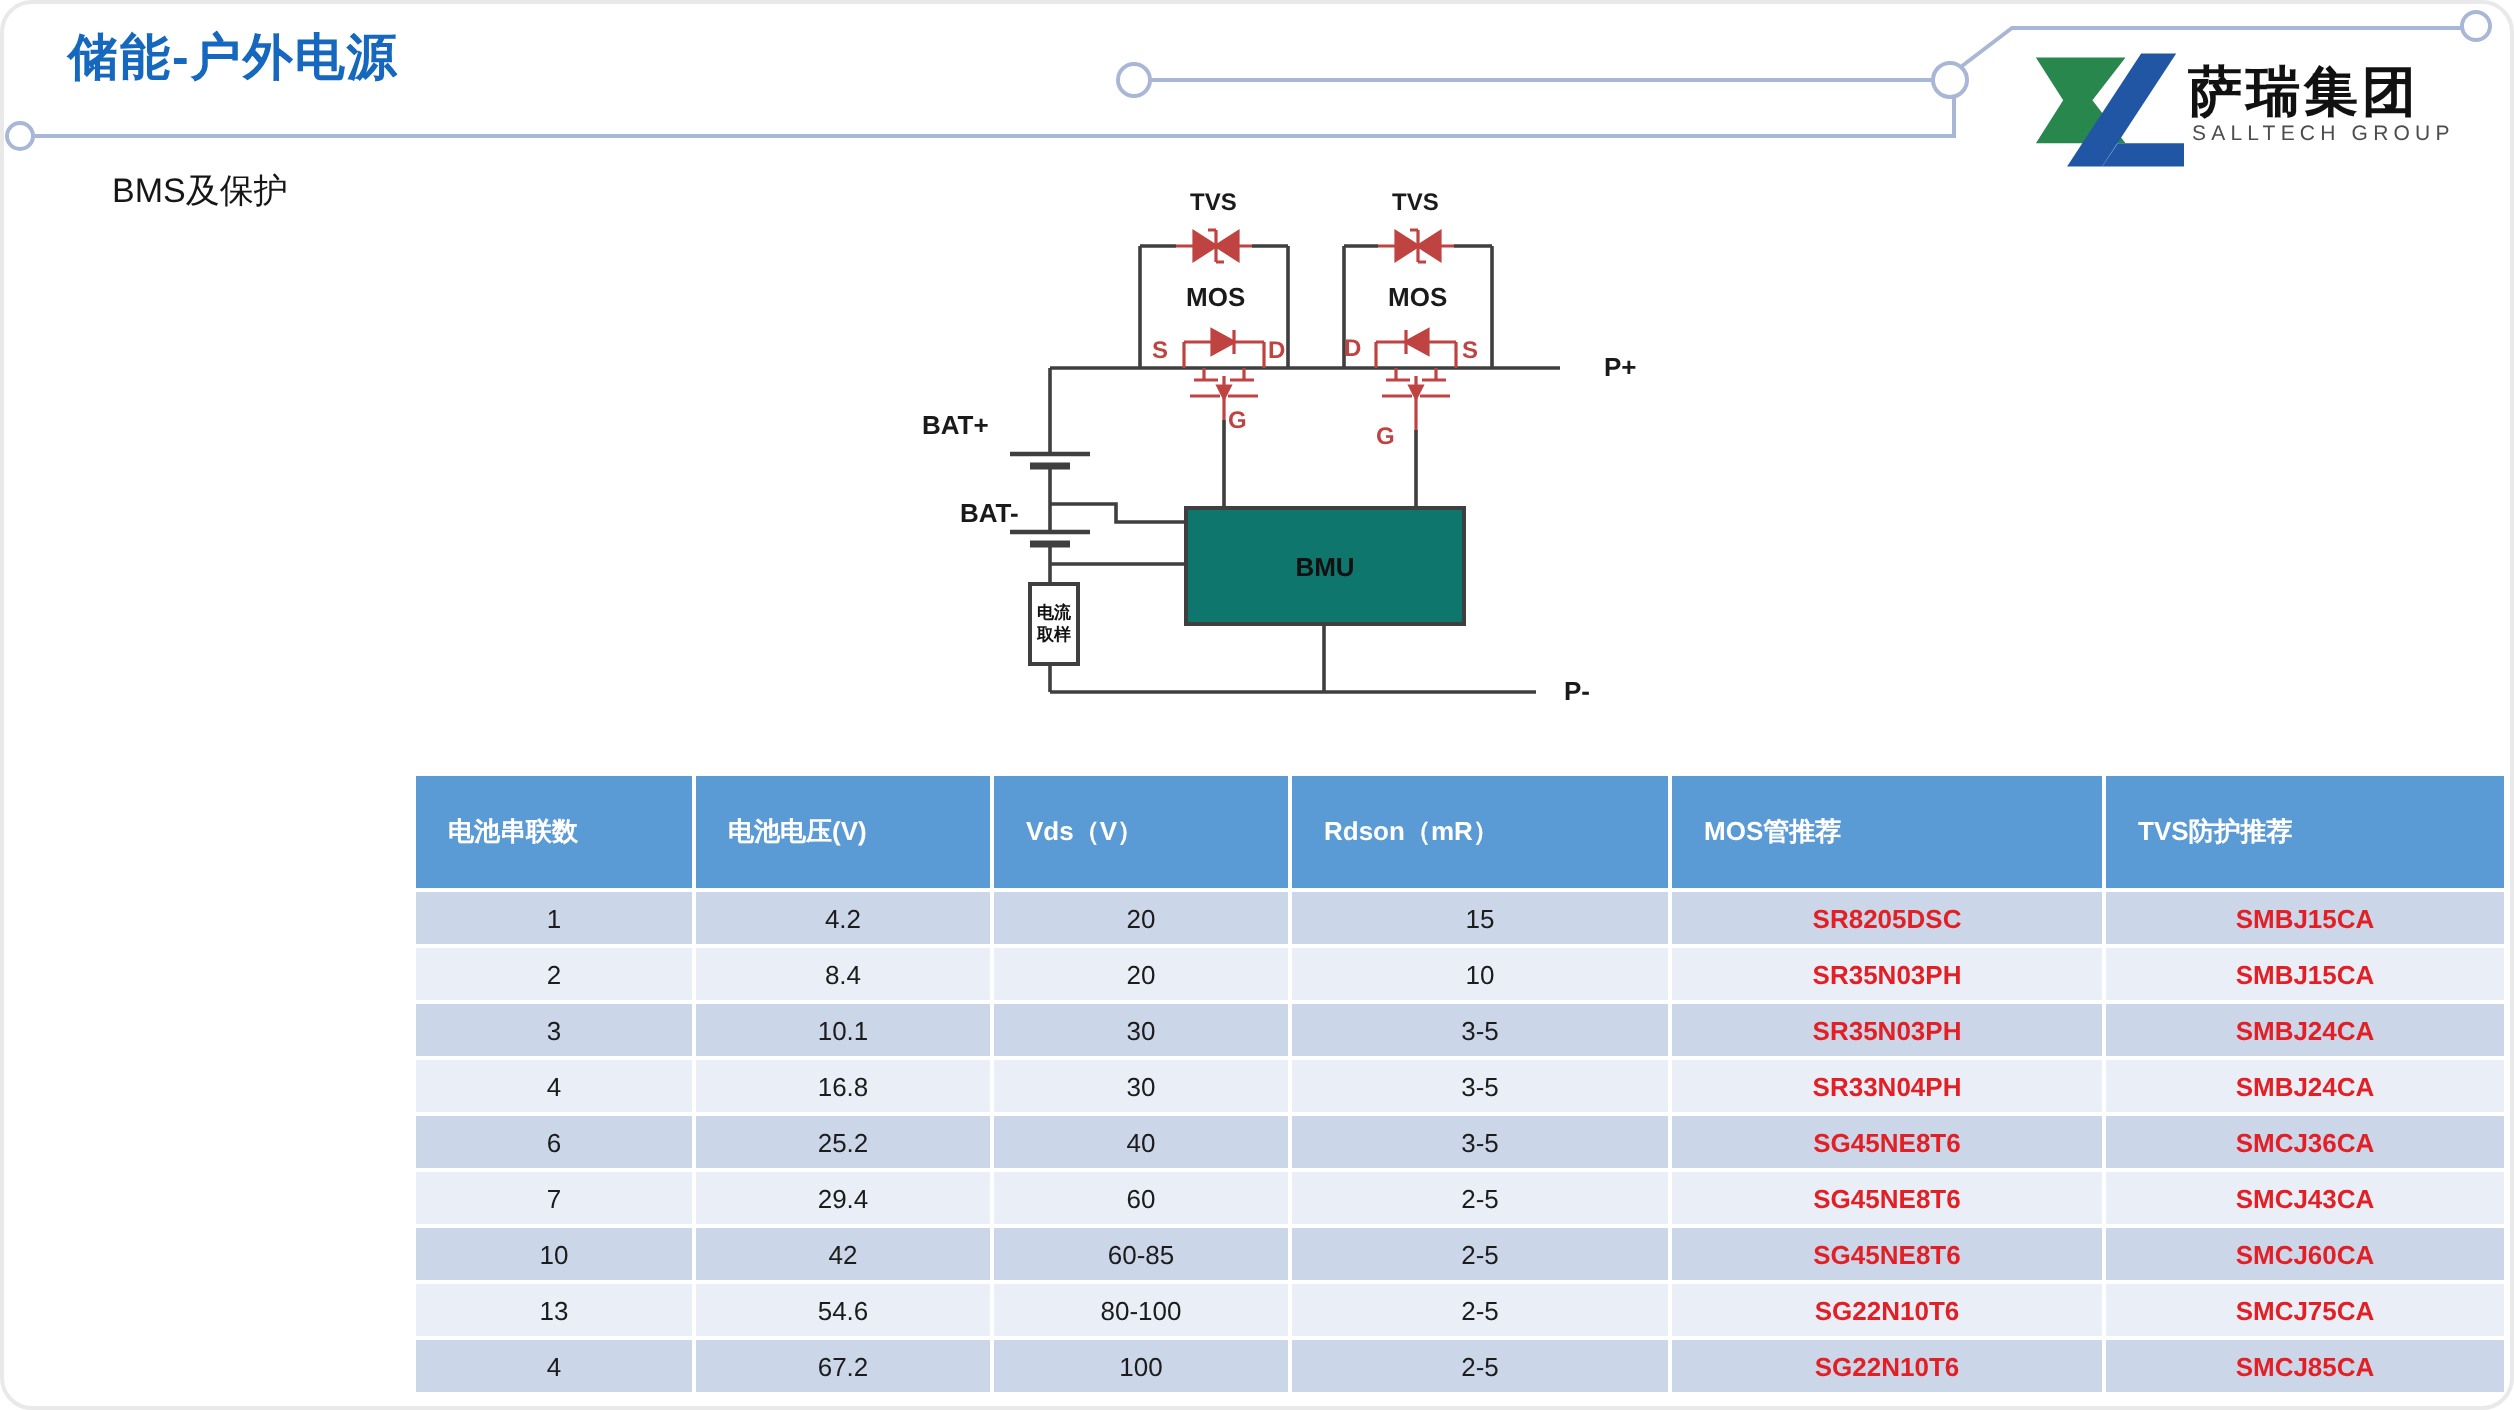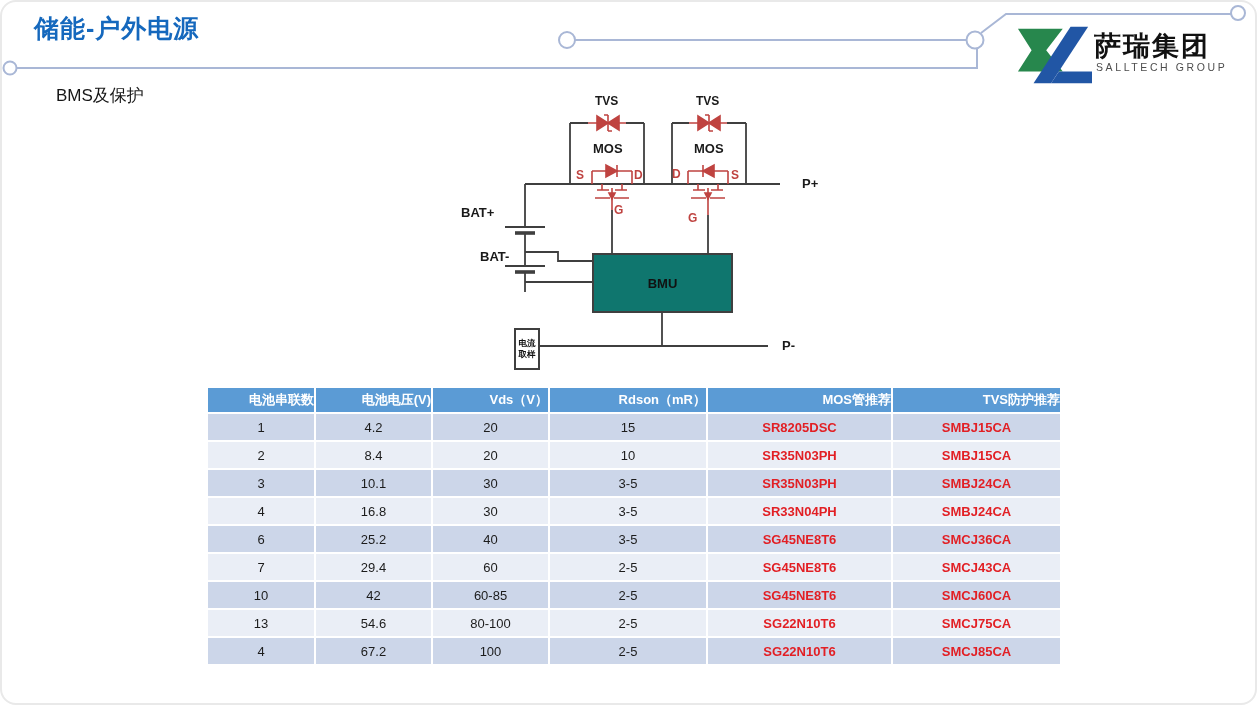--- a/index.html
+++ b/index.html
@@ -18,31 +18,31 @@
   .logo-en{left:1096px;top:61px;font-size:10.5px;color:#4d4d4d;letter-spacing:2.6px;}
 
   
   .circuit-svg{left:460px;top:90px;}
   .dlabel{position:absolute;font-weight:bold;font-size:12px;color:#1a1a1a;white-space:nowrap;}
   .dlabel.big{font-size:13px;}
   .dlabel.red{color:var(--devred);}
   .bmu-box{left:592px;top:253px;width:141px;height:60px;border:2px solid var(--wire);
     display:flex;align-items:center;justify-content:center;font-weight:bold;font-size:13px;color:#111;box-sizing:border-box;background:#0f766e;}
   .cs-box{left:514px;top:291px;width:26px;height:42px;border:2px solid var(--wire);box-sizing:border-box;
-    display:flex;flex-direction:column;align-items:center;justify-content:center;font-size:8.5px;font-weight:bold;line-height:1.25;color:#111;background:#fff;margin-top:37px;}
+    display:flex;flex-direction:column;align-items:center;justify-content:center;font-size:8.5px;font-weight:bold;line-height:1.25;color:#111;background:#fff;}
 
   
   table.spec{
     position:absolute;left:206px;top:386px;width:842px;
     border-collapse:separate;border-spacing:2px;table-layout:fixed;
     font-size:13px;color:#1c1c1c;
   }
   table.spec th{
     background:var(--thbg);color:#ffffff;font-weight:bold;height:24px;
-    text-align:right;padding:0;font-size:13px;
+    text-align:left;padding:16px;font-size:13px;
   }
   table.spec td{height:26px;text-align:center;padding:0;}
   tr.dark td{background:var(--rowdark);}
   tr.light td{background:var(--rowlight);}
   table.spec td.red{color:var(--tablered);font-weight:bold;}
   .c0{width:106px;} .c1{width:115px;} .c2{width:115px;} .c3{width:156px;} .c4{width:183px;} .c5{width:167px;}
 </style>
 </head>
 <body>
 

